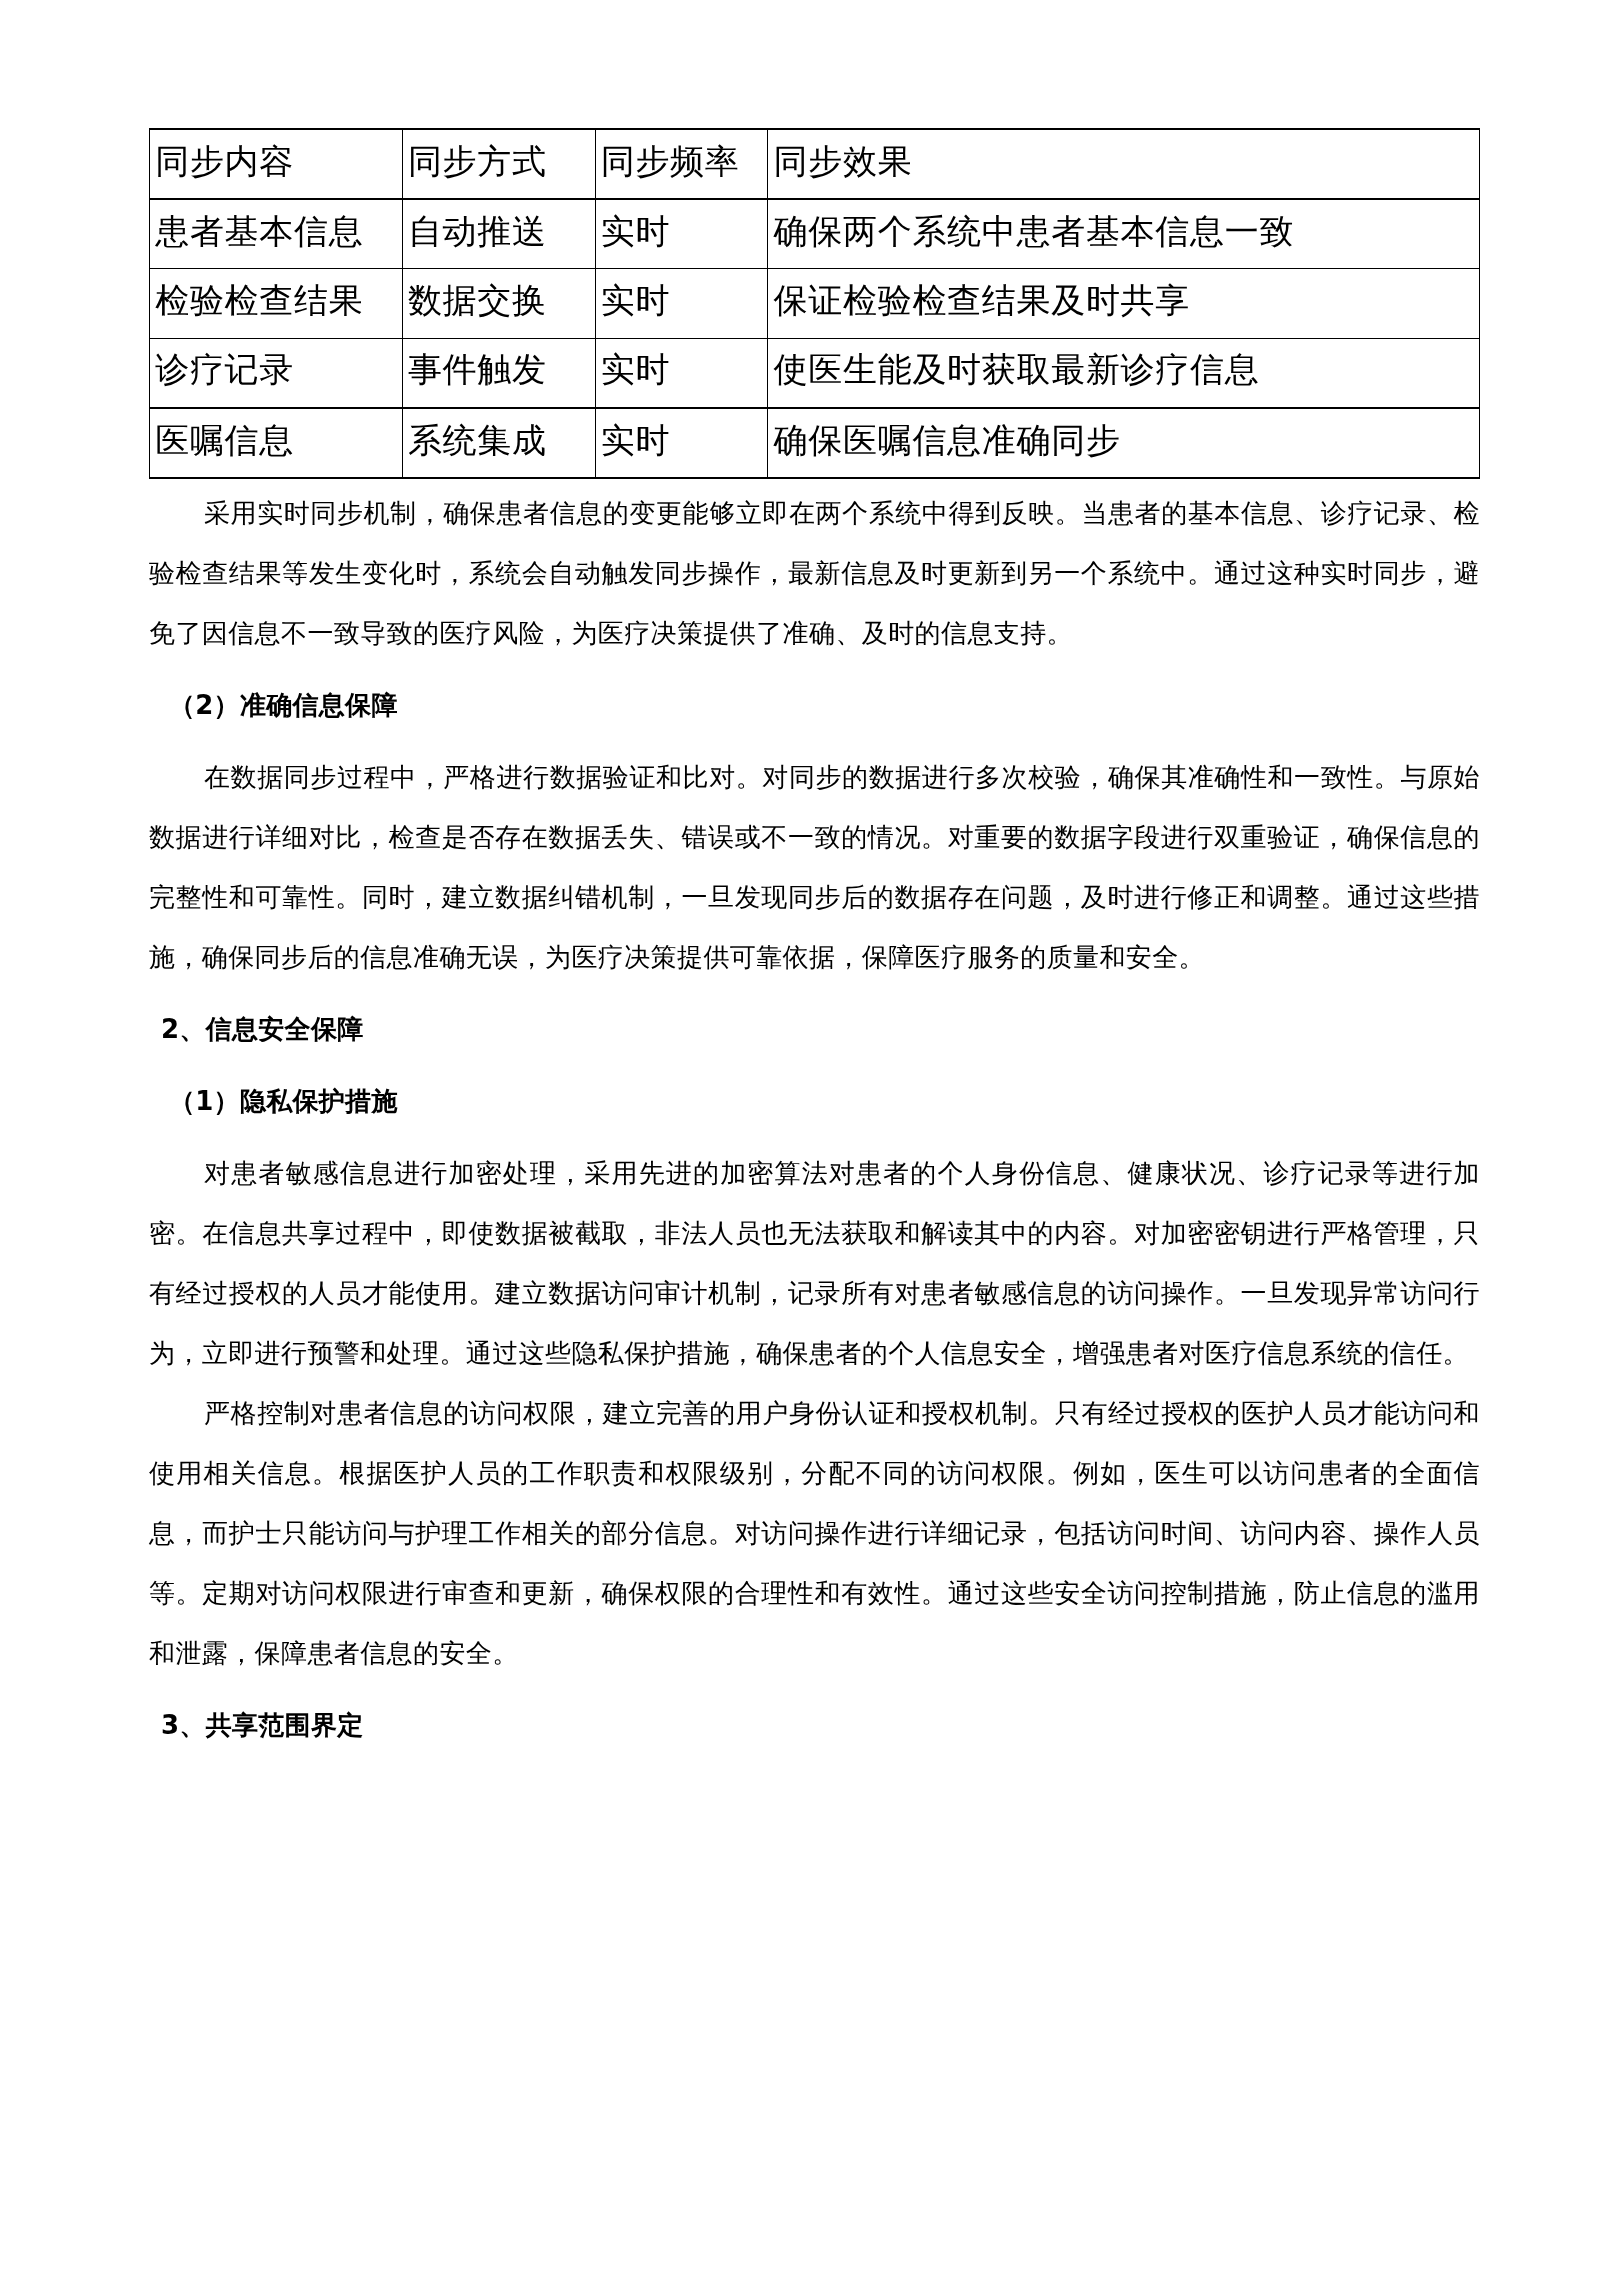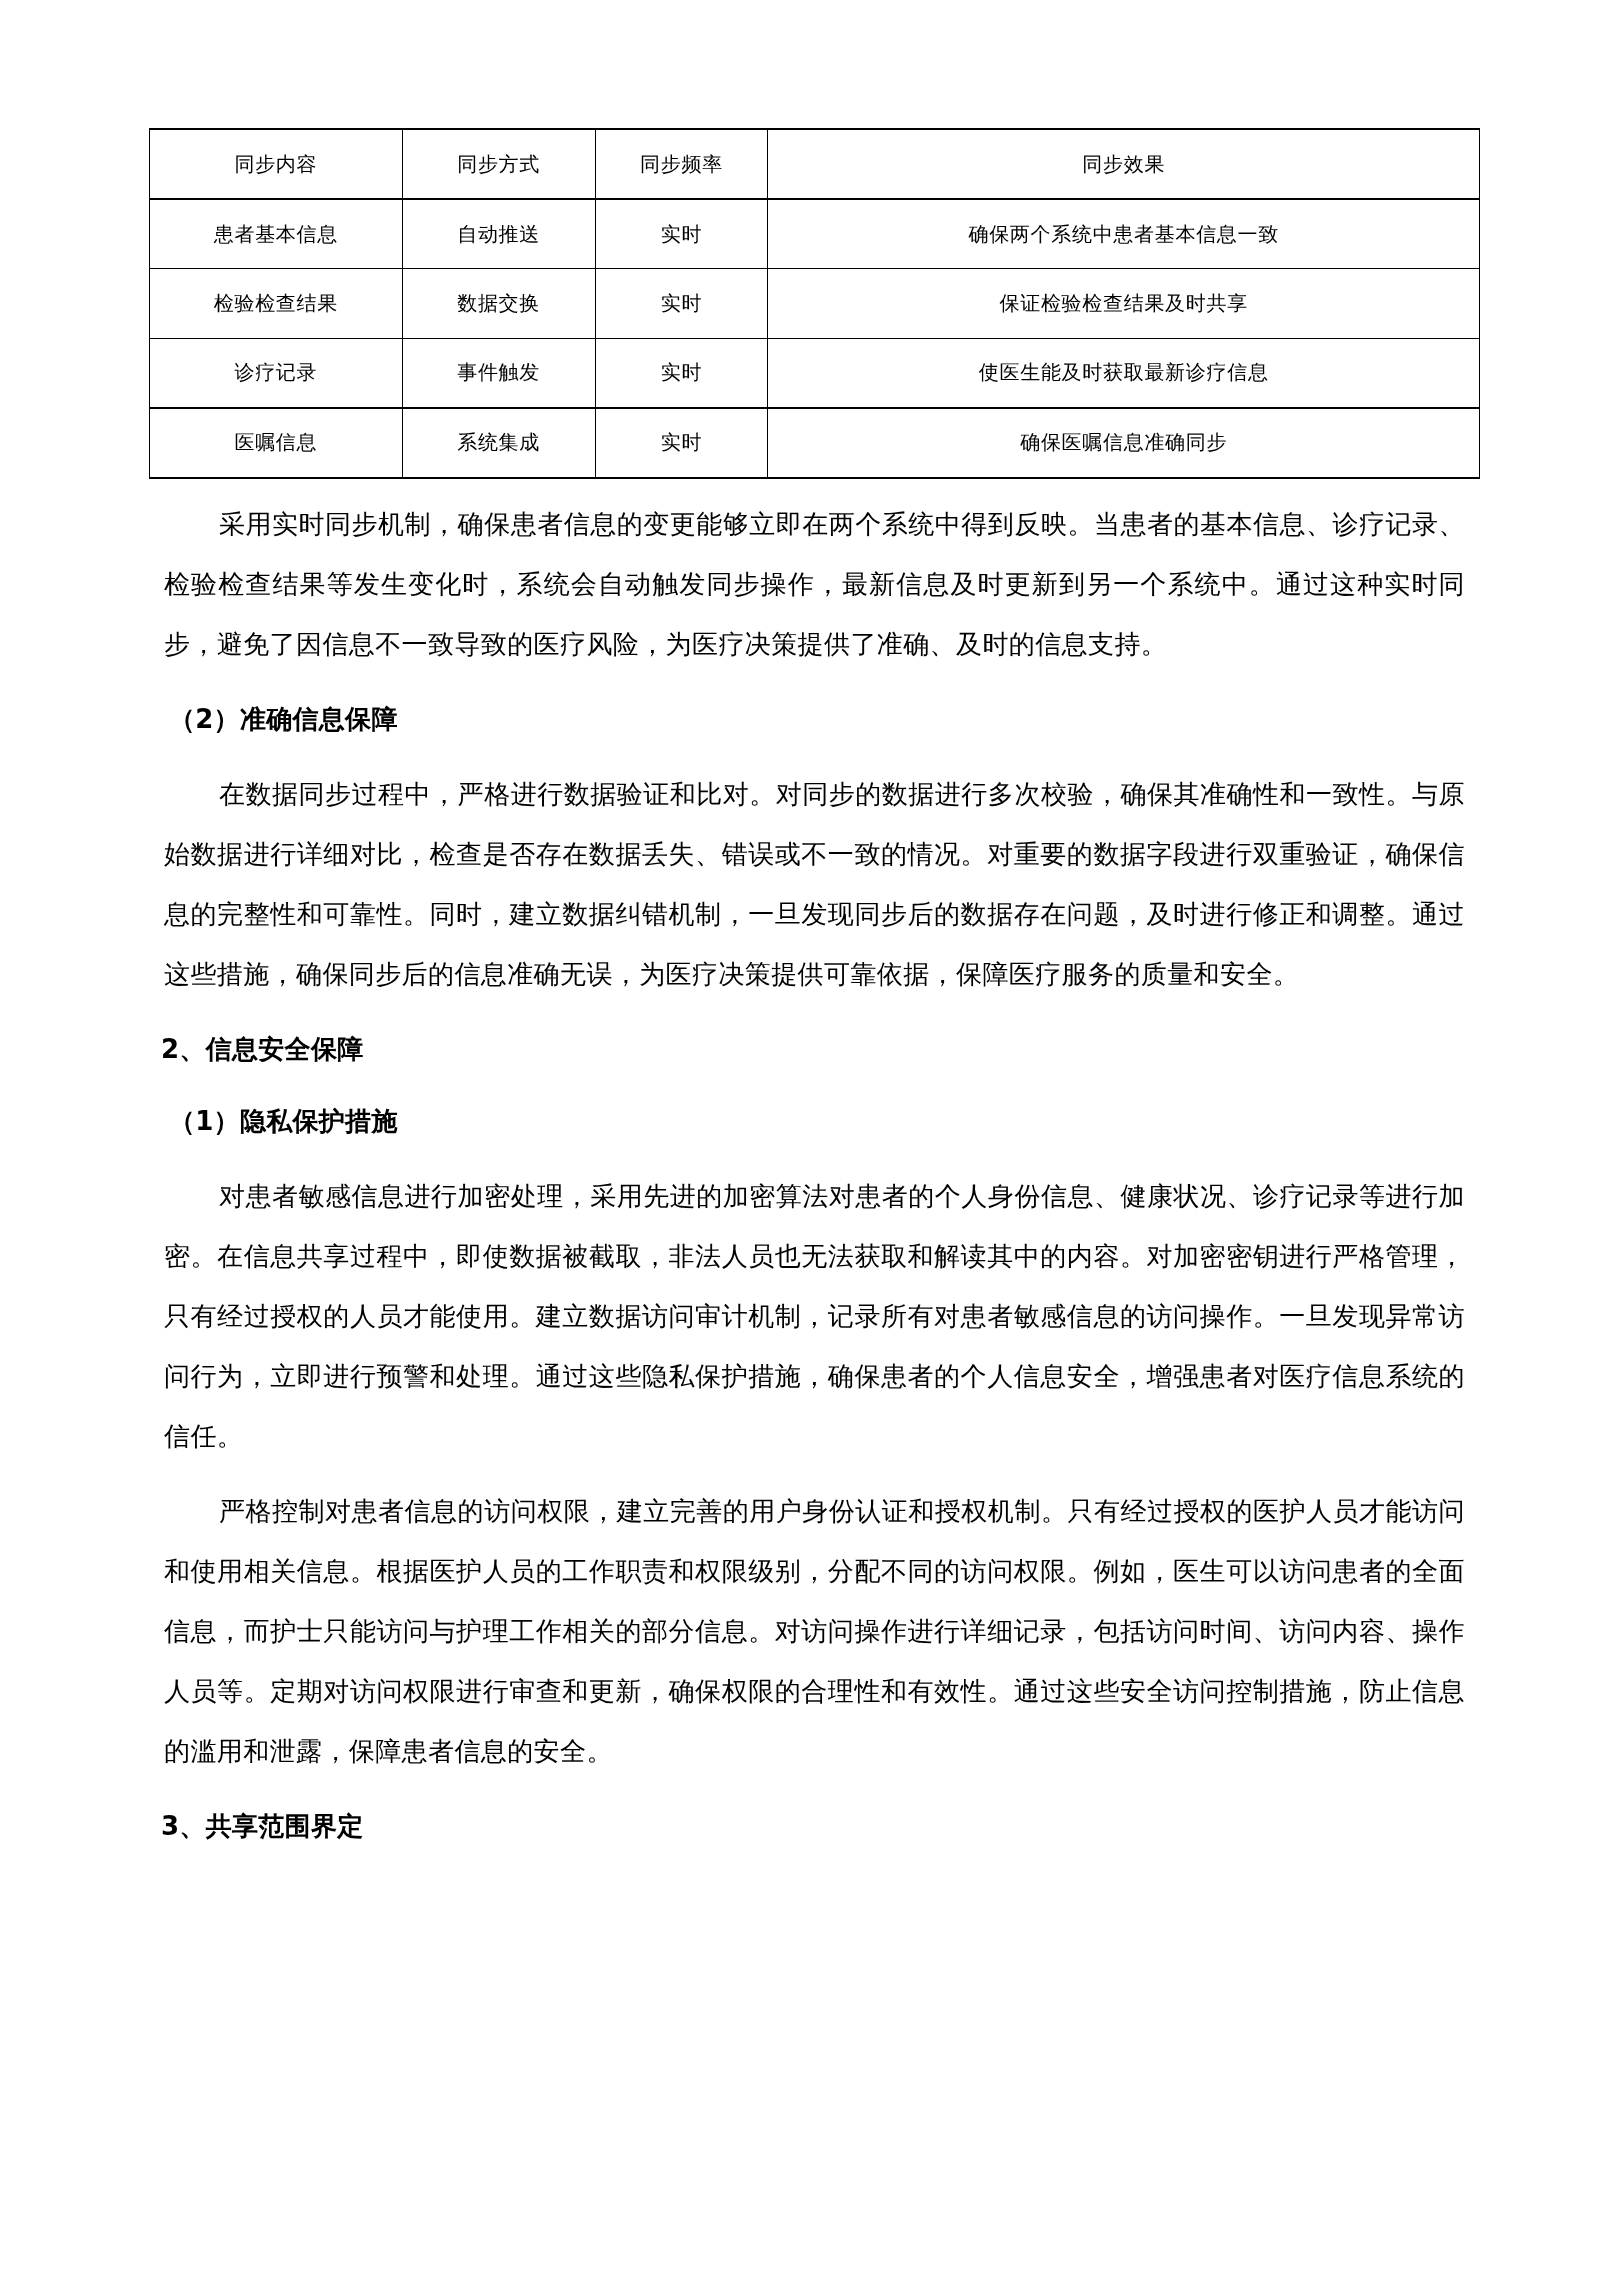--- a/index.html
+++ b/index.html
@@ -29,40 +29,39 @@
     border-collapse: collapse;
     table-layout: fixed;
     margin: 0 0 3.9px 0;
   }
   .sync-table col.c1 { width: 19.0%; }
   .sync-table col.c2 { width: 14.5%; }
   .sync-table col.c3 { width: 13.0%; }
   .sync-table col.c4 { width: 53.5%; }
   .sync-table td {
     border: 1.3px solid #000000;
-    text-align: center;
     vertical-align: middle;
     height: 63px;
     padding: 2.6px 5.2px;
-    font-family: Liberation Serif, serif;
-    font-size: 20px;
+    font-family: Liberation Mono, monospace;
+    font-size: 34px;
     line-height: 1.25;
     letter-spacing: 0.7px;
   }
   .sync-table tr.header-row td {
     border-top-width: 2.6px;
     border-bottom-width: 2.6px;
   }
   .sync-table tr.last-row td {
     border-top-width: 2.6px;
     border-bottom-width: 2.6px;
   }
   
   .para {
-    margin: 15px;
+    margin: 0;
     font-family: "DejaVu Serif", "Liberation Serif", serif;
     font-size: 26px;
     line-height: 60px;
     text-align: justify;
     text-justify: inter-ideograph;
     text-indent: 55px;
     letter-spacing: 0.4px;
   }
   .heading {
     margin: 12px;

